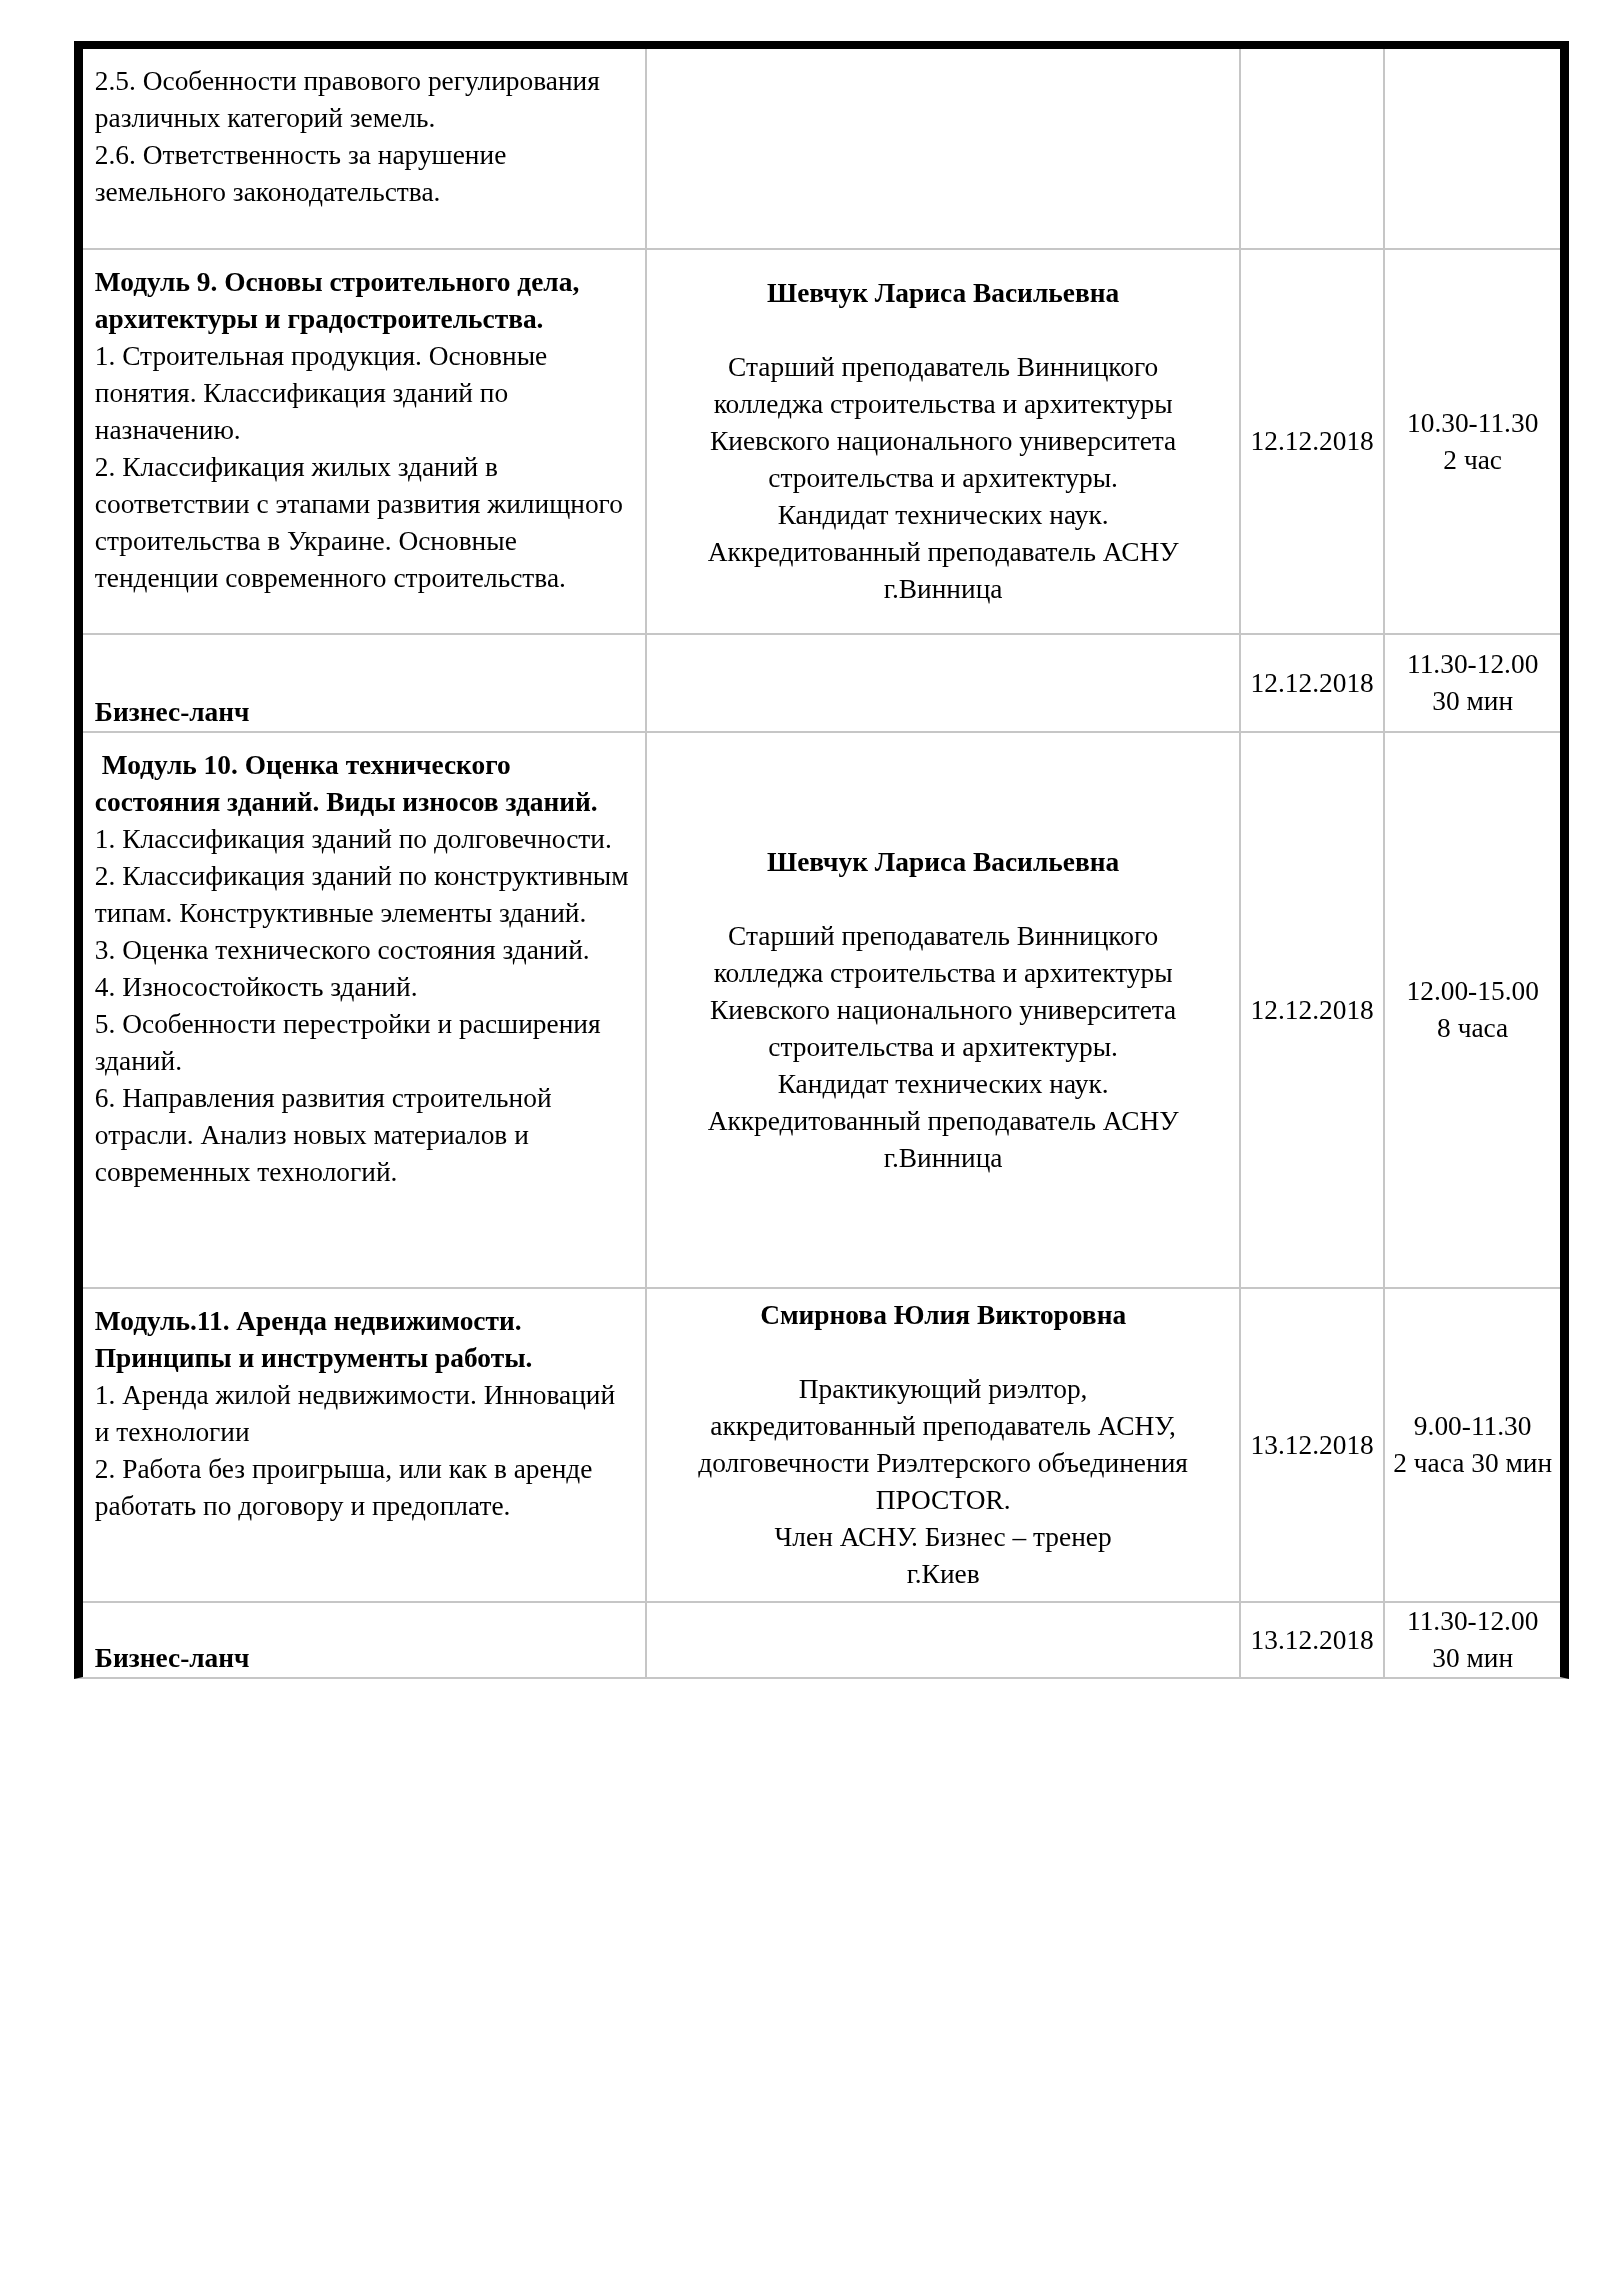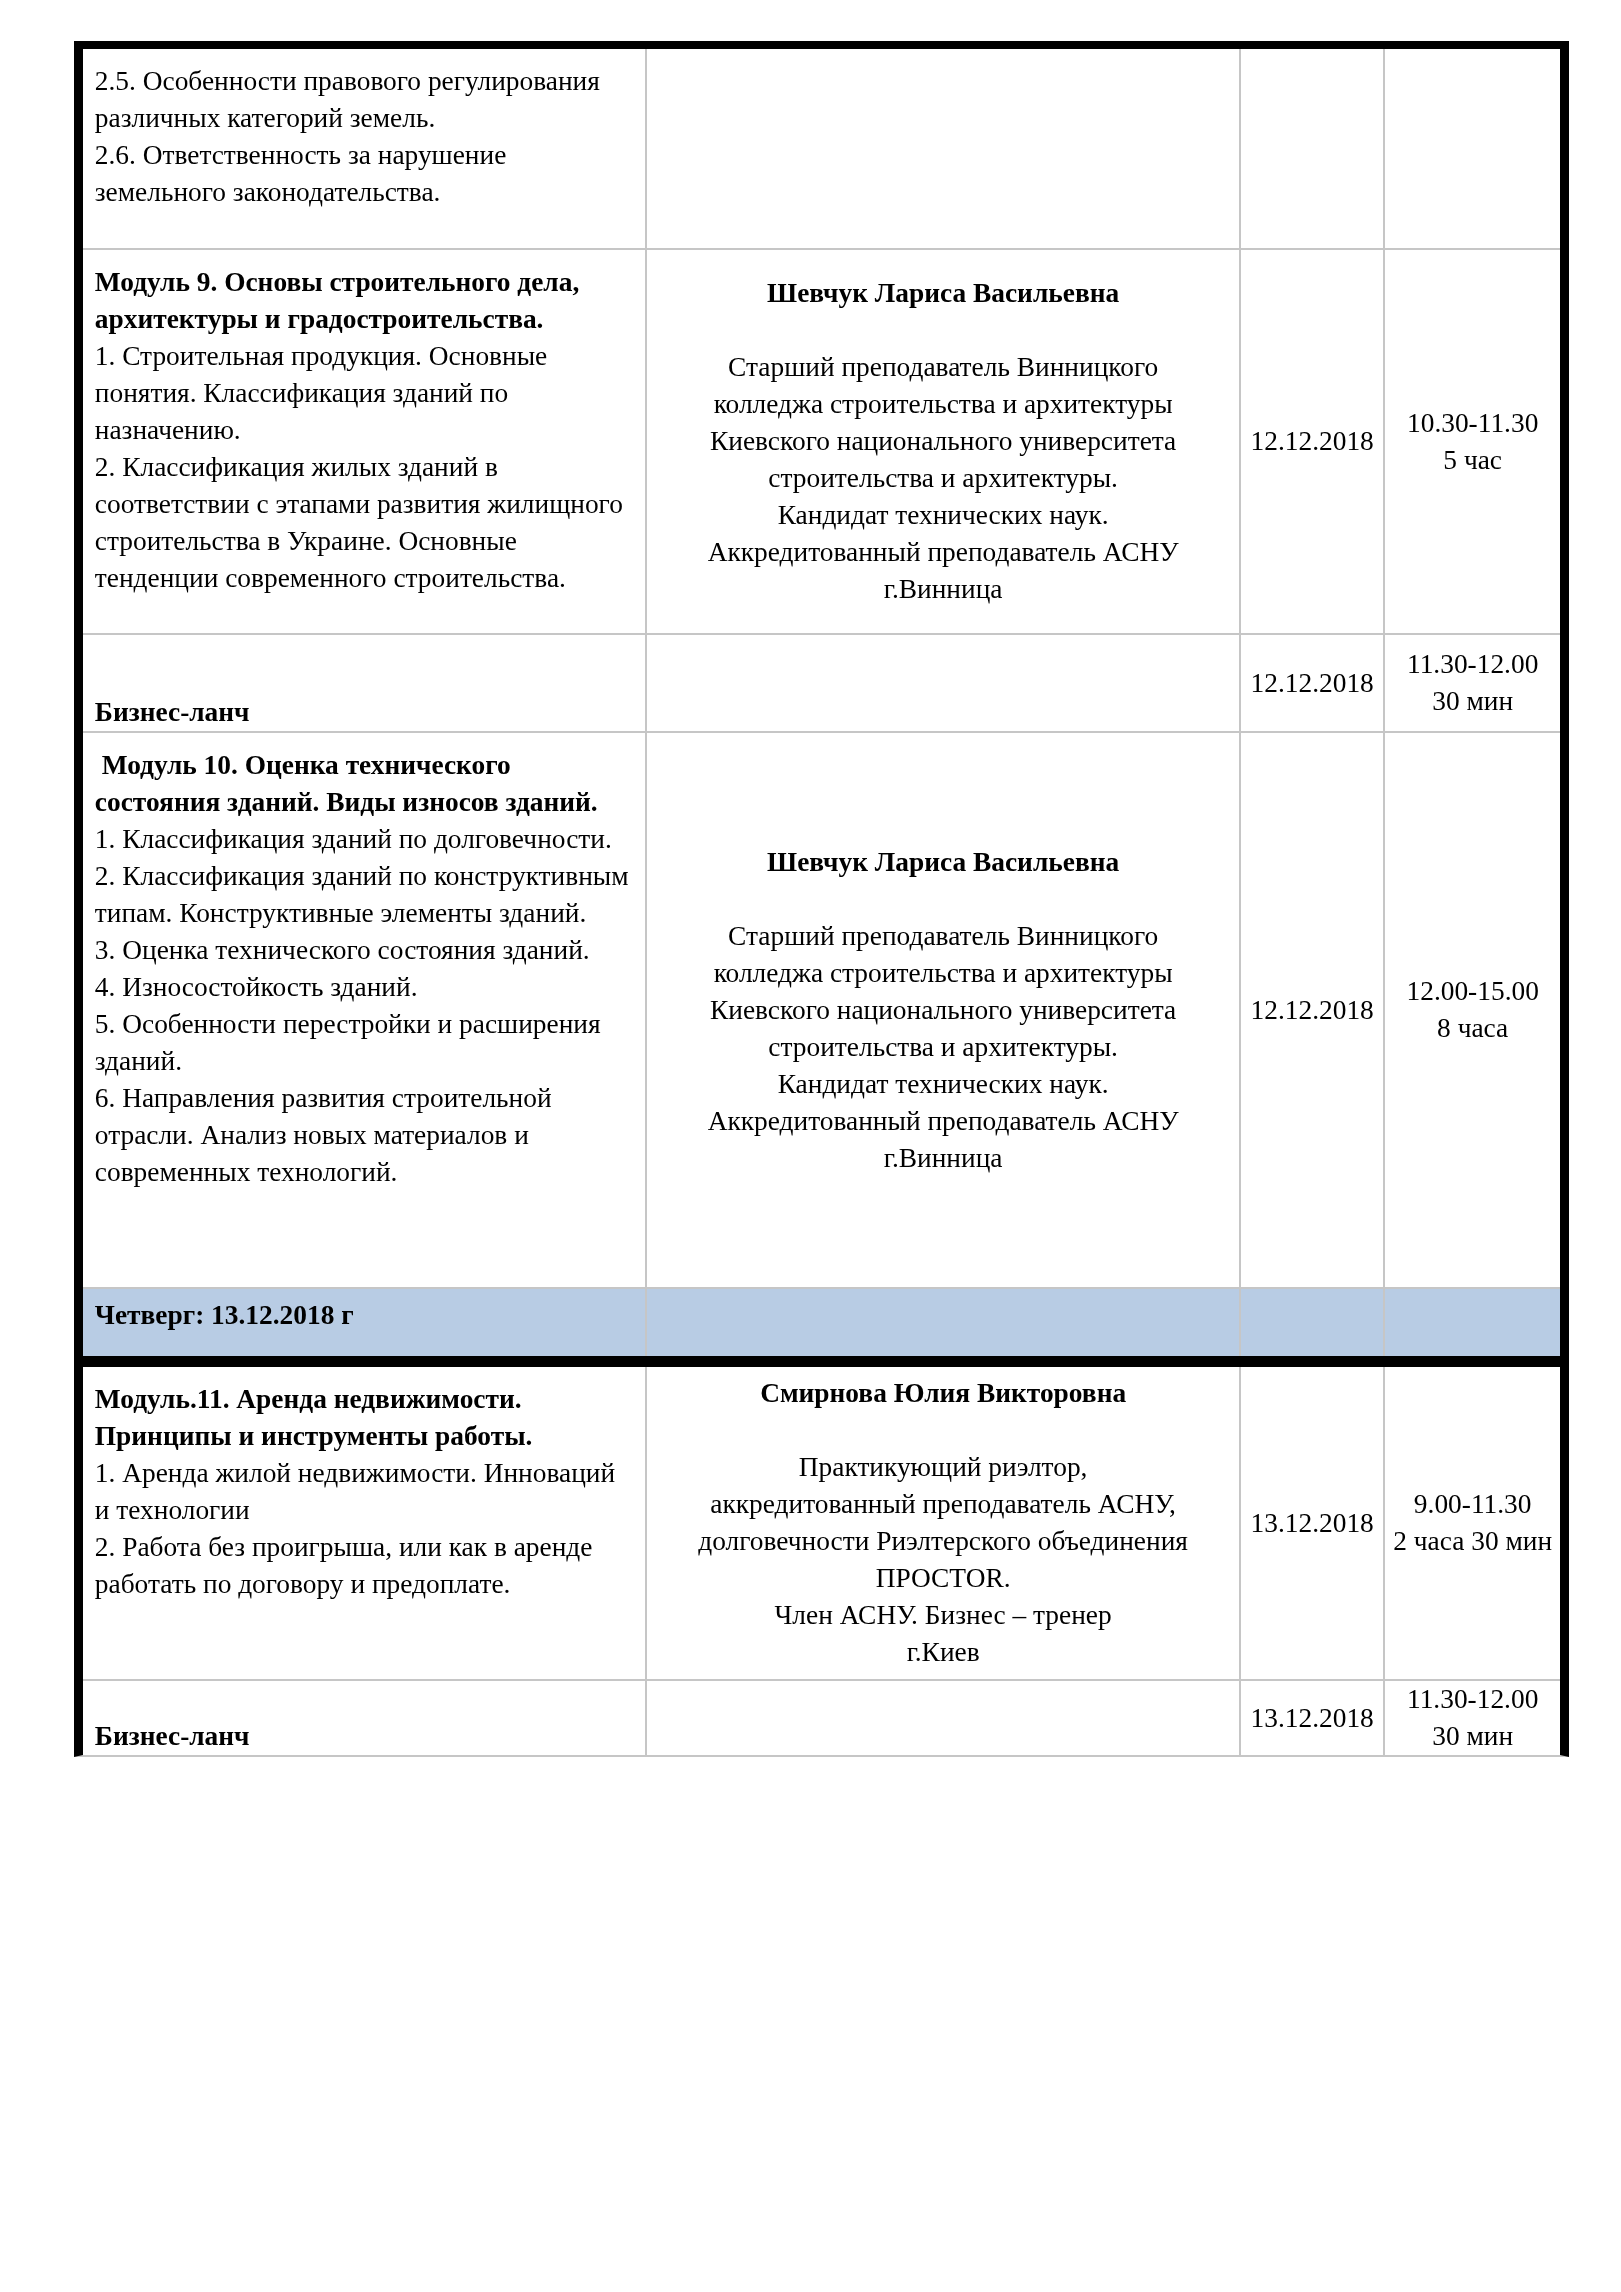--- a/index.html
+++ b/index.html
@@ -75,21 +75,21 @@
         <div>строительства и архитектуры.</div>
         <div>Кандидат технических наук.</div>
         <div>Аккредитованный преподаватель АСНУ</div>
         <div>г.Винница</div>
       </div>
       <div class="cell c-date">
         <span>12.12.2018</span>
       </div>
       <div class="cell c-time">
         <div>10.30-11.30</div>
-        <div>5 час</div>
+        <div>2 час</div>
       </div>
     </div>
 
     <div class="row r2">
       <div class="cell c-topic lunch-cell bold">
         <span>Бизнес-ланч</span>
       </div>
       <div class="cell c-lect"></div>
       <div class="cell c-date">
         <span>12.12.2018</span>
@@ -122,28 +122,20 @@
       </div>
       <div class="cell c-date">
         <span>12.12.2018</span>
       </div>
       <div class="cell c-time">
         <div>12.00-15.00</div>
         <div>8 часа</div>
       </div>
     </div>
 
-    <div class="row r4">
-      <div class="cell c-topic day-cell">
-        <span>Четверг: 13.12.2018 г</span>
-      </div>
-      <div class="cell c-lect"></div>
-      <div class="cell c-date"></div>
-      <div class="cell c-time"></div>
-    </div>
 
     <div class="row r5">
       <div class="cell c-topic">
         <div class="bold">Модуль.11. Аренда недвижимости. Принципы и инструменты работы.</div>
         <div>1. Аренда жилой недвижимости. Инноваций и технологии</div>
         <div>2. Работа без проигрыша, или как в аренде работать по договору и предоплате.</div>
       </div>
       <div class="cell c-lect">
         <div class="lect-name">Смирнова Юлия Викторовна</div>
         <div>Практикующий риэлтор,</div>

